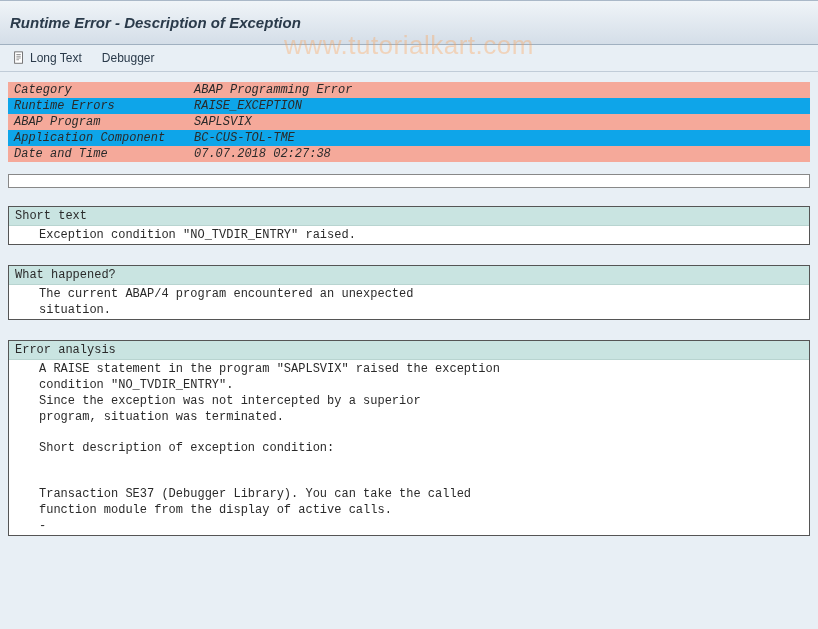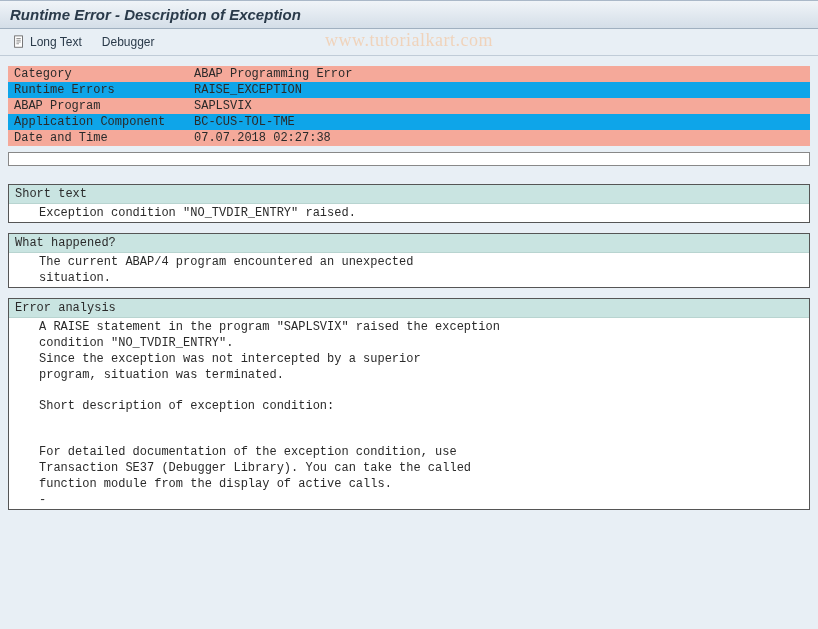--- a/index.html
+++ b/index.html
@@ -9,21 +9,21 @@
       background: #e8eff5;
       width: 818px;
       height: 629px;
       overflow: hidden;
       position: relative;
     }
     .title-bar {
       background: linear-gradient(to bottom, #f0f4f8 0%, #d4dee8 100%);
       border-top: 1px solid #aab8c8;
       border-bottom: 1px solid #a0b0c0;
-      padding: 5px 10px;
+      padding: 13px 10px;
     }
     .title-bar h1 {
       font-size: 15px;
       font-style: italic;
       font-weight: bold;
       color: #2a3a4a;
     }
     .toolbar {
       background: #e8eff5;
       border-bottom: 1px solid #c0ccd8;
@@ -43,21 +43,22 @@
     .toolbar-btn .icon-svg {
       width: 14px;
       height: 14px;
     }
     .content {
       padding: 10px 8px;
     }
     .info-table {
       width: 100%;
       border-collapse: collapse;
-      margin-bottom: 6px;
+      margin-bottom: 12px;
+      font-style: italic;
     }
     .info-table td {
       font-family: "Courier New", monospace;
       font-size: 12px;
       padding: 1px 6px 1px 6px;
       color: #2a2a2a;
     }
     .info-table tr {
       background: #f5a99a;
     }
@@ -70,21 +71,21 @@
     }
     .divider-row {
       height: 14px;
       background: #fff;
       border: 1px solid #888;
       margin-bottom: 18px;
     }
     .section-box {
       border: 1px solid #555;
       background: #fff;
-      margin-bottom: 10px;
+      margin-bottom: 20px;
     }
     .section-header {
       background: #c9e4e1;
       font-family: "Courier New", monospace;
       font-size: 12px;
       padding: 2px 6px;
       color: #2a2a2a;
       border-bottom: 1px solid #b8d4d0;
     }
     .section-body {
@@ -96,24 +97,24 @@
     .section-body .line {
       padding: 1px 6px 1px 30px;
       white-space: pre;
       min-height: 15px;
     }
     .watermark {
       position: absolute;
       top: 30px;
       left: 50%;
       transform: translateX(-50%);
-      font-size: 18px;
+      font-size: 26px;
       color: rgba(255, 160, 80, 0.35);
       pointer-events: none;
-      font-family: Liberation Serif, serif;
+      font-family: Liberation Sans, sans-serif;
       letter-spacing: 0.5px;
     }
   </style>
 </head>
 <body>
 
 <div class="title-bar">
   <h1>Runtime Error - Description of Exception</h1>
 </div>
 
@@ -183,21 +184,20 @@
     <div class="section-header">Error analysis</div>
     <div class="section-body">
       <div class="line">A RAISE statement in the program "SAPLSVIX" raised the exception</div>
       <div class="line">condition "NO_TVDIR_ENTRY".</div>
       <div class="line">Since the exception was not intercepted by a superior</div>
       <div class="line">program, situation was terminated.</div>
       <div class="line"></div>
       <div class="line">Short description of exception condition:</div>
       <div class="line"></div>
       <div class="line"></div>
-      <div class="line">For detailed documentation of the exception condition, use</div>
       <div class="line">Transaction SE37 (Debugger Library). You can take the called</div>
       <div class="line">function module from the display of active calls.</div>
       <div class="line">-</div>
     </div>
   </div>
 
 </div>
 
 <div class="watermark">www.tutorialkart.com</div>
 

